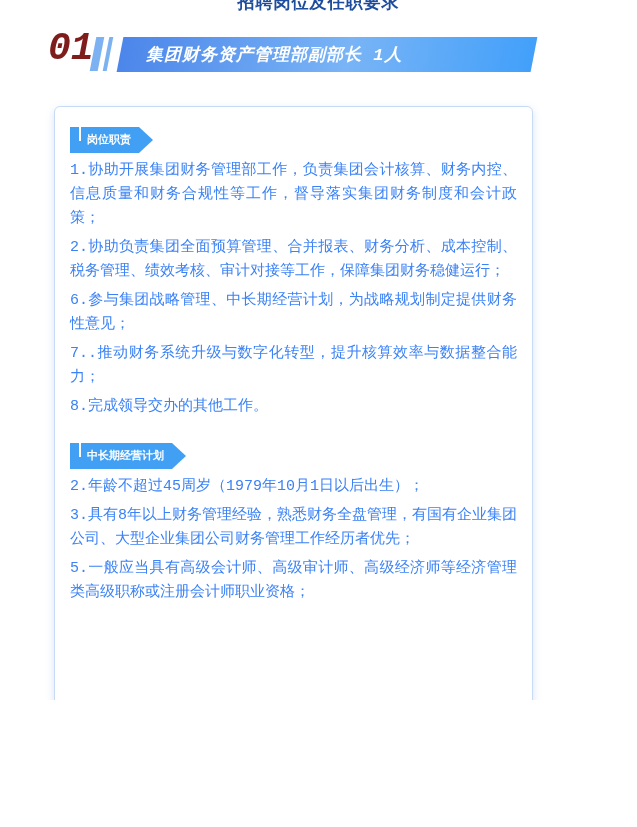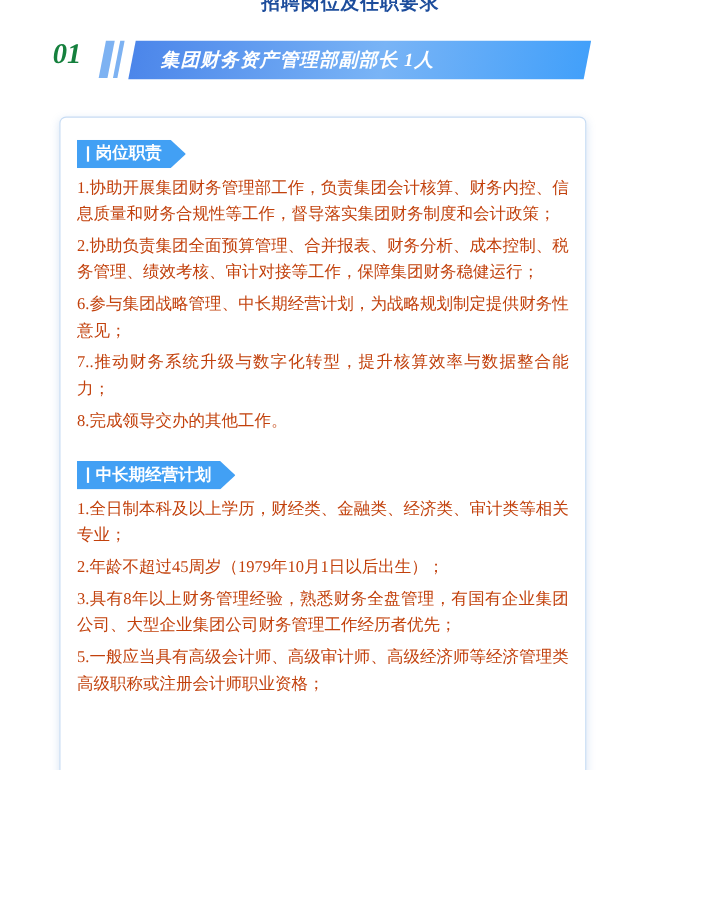--- a/index.html
+++ b/index.html
@@ -2,45 +2,45 @@
 <html><head>
 <meta charset="utf-8">
 <style>
   html, body { margin: 0; padding: 0; background: #ffffff; }
   .page {
     position: relative;
     width: 637px;
     height: 700px;
     overflow: hidden;
     background: #ffffff;
-    font-family: Liberation Serif, serif;
+    font-family: Liberation Mono, monospace;
   }
 
   
   .page-title {
     position: absolute;
     top: -9px;
     left: 0;
     width: 100%;
     text-align: center;
     font-size: 17px;
     font-weight: bold;
     color: #1d4d9c;
     letter-spacing: 1px;
   }
 
   
   .pos-number {
     position: absolute;
     left: 48px;
     top: 28px;
-    font-size: 26px;
+    font-size: 38px;
     font-weight: 800;
     font-style: italic;
-    color: #15803d;
+    color: #7f1d1d;
     line-height: 42px;
   }
   .slash {
     position: absolute;
     top: 37px;
     height: 34px;
     background: #7db2f2;
     transform: skewX(-11deg);
   }
   .slash.s1 { left: 93px; width: 8px; }
@@ -78,45 +78,45 @@
     background: #ffffff;
     border: 1px solid #c7dcf4;
     border-radius: 6px;
     box-shadow: 0 3px 8px rgba(120, 160, 220, 0.28);
     padding: 20px 15px 14px 15px;
     overflow: hidden;
   }
 
   .section-heading {
     display: inline-flex;
-    align-items: center;
+    align-items: flex-start;
     background: #42a0f4;
     color: #ffffff;
-    font-size: 15px;
+    font-size: 11px;
     font-weight: bold;
     height: 26px;
     line-height: 26px;
     padding: 0 22px 0 9px;
     clip-path: polygon(0 0, calc(100% - 14px) 0, 100% 50%, calc(100% - 14px) 100%, 0 100%);
     margin-bottom: 3px;
   }
   .heading-bar {
     width: 2px;
     height: 14px;
     background: #ffffff;
     margin-right: 6px;
     flex: 0 0 auto;
   }
   .section + .section { margin-top: 24px; }
 
   .item {
     margin: 0 0 5px 0;
     font-size: 15px;
     line-height: 24px;
-    color: #c2410c;
+    color: #3b82f6;
     text-align: justify;
   }
   .item:first-of-type { margin-top: 3px; }
 </style>
 </head>
 <body>
 
 <div class="page">
 
   <div class="page-title">招聘岗位及任职要求</div>
@@ -140,21 +140,20 @@
       <p class="item">6.参与集团战略管理、中长期经营计划，为战略规划制定提供财务性意见；</p>
       <p class="item">7..推动财务系统升级与数字化转型，提升核算效率与数据整合能力；</p>
       <p class="item">8.完成领导交办的其他工作。</p>
     </div>
 
     <div class="section">
       <div class="section-heading">
         <span class="heading-bar"></span>
         <span>中长期经营计划</span>
       </div>
-      <p class="item">1.全日制本科及以上学历，财经类、金融类、经济类、审计类等相关专业；</p>
       <p class="item">2.年龄不超过45周岁（1979年10月1日以后出生）；</p>
       <p class="item">3.具有8年以上财务管理经验，熟悉财务全盘管理，有国有企业集团公司、大型企业集团公司财务管理工作经历者优先；</p>
       <p class="item">5.一般应当具有高级会计师、高级审计师、高级经济师等经济管理类高级职称或注册会计师职业资格；</p>
       
     </div>
 
   </div>
 </div>
 
 </body></html>

